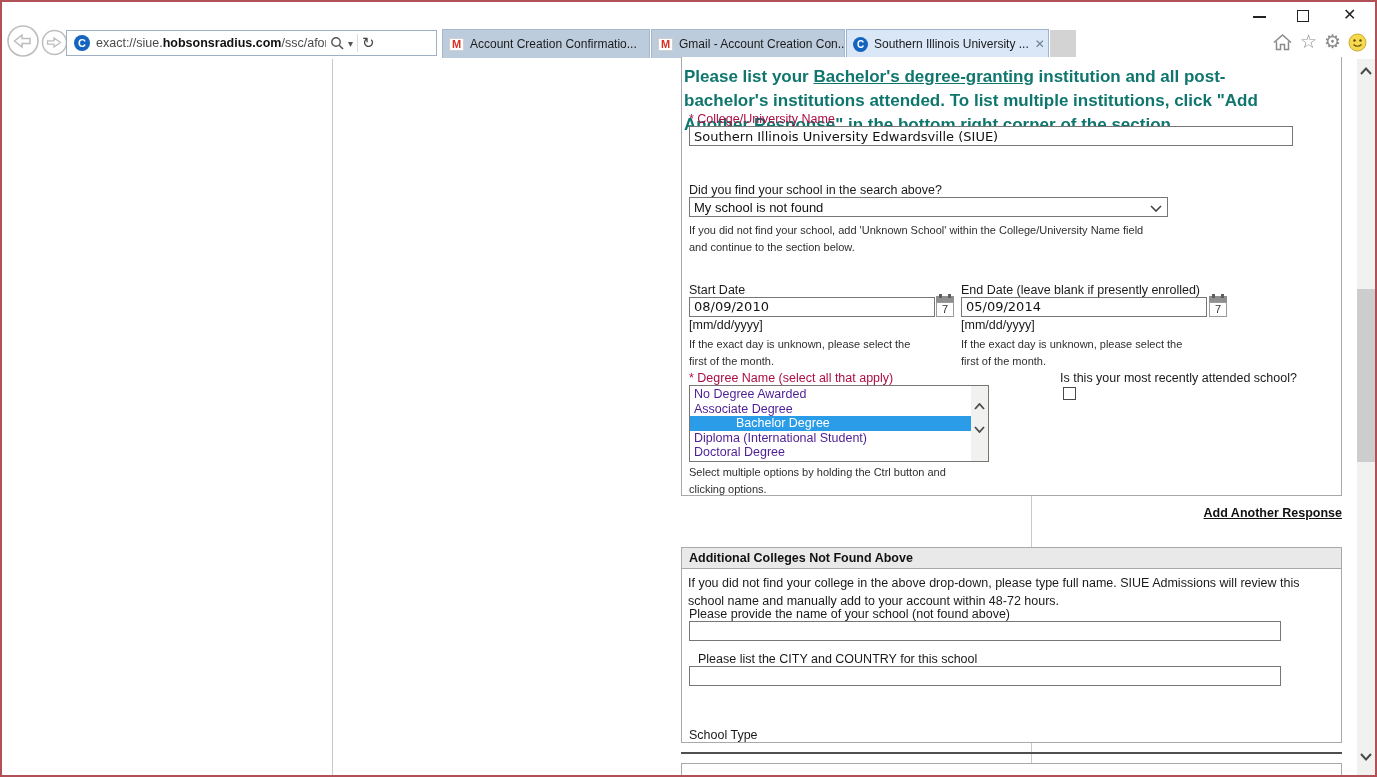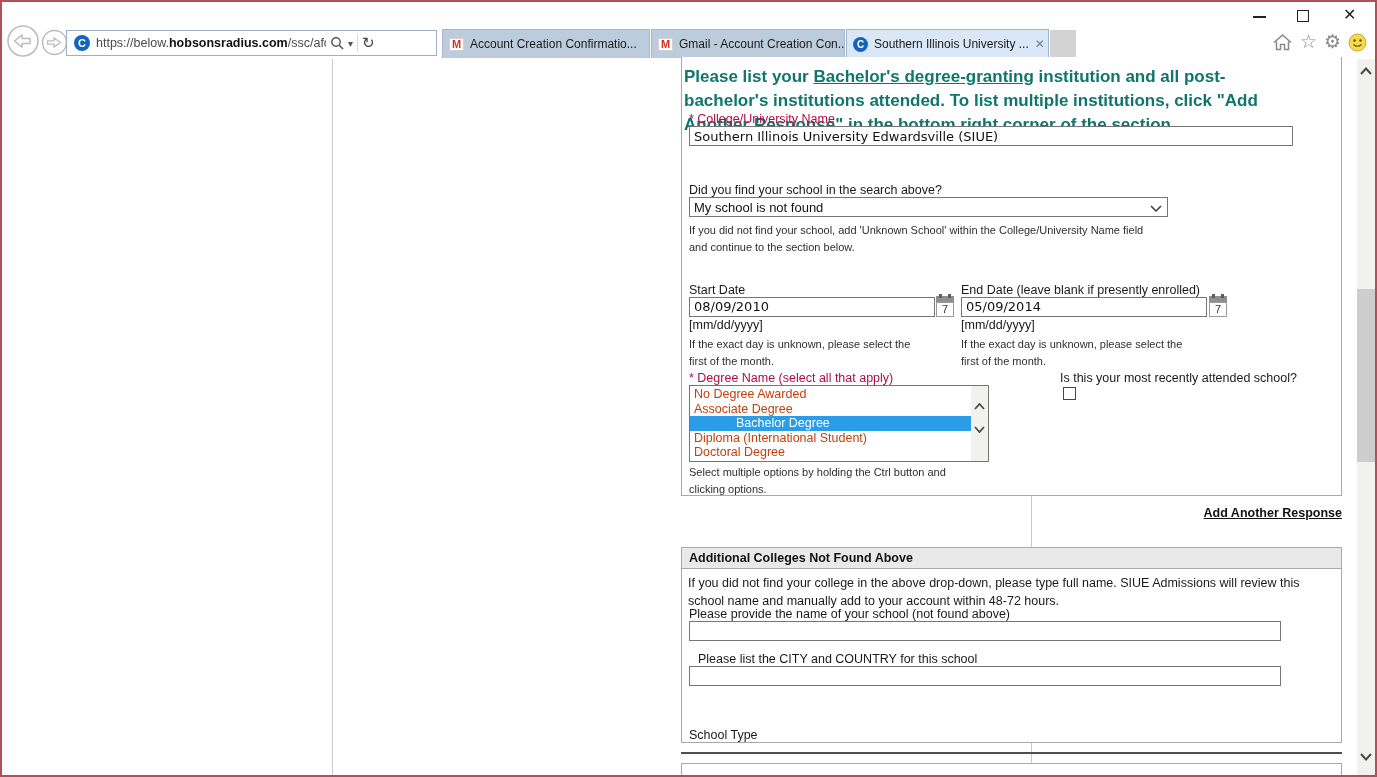--- a/index.html
+++ b/index.html
@@ -75,21 +75,21 @@
   .calbtn { position:absolute; width:18px; height:25px; }
   .calbtn .cal-top { position:absolute; left:0; top:2px; width:18px; height:6px; background:#8f8f8f; }
   .calbtn .cal-top:before, .calbtn .cal-top:after { content:""; position:absolute; top:-2px; width:3px; height:4px; background:#5e5e5e; }
   .calbtn .cal-top:before { left:3px; } .calbtn .cal-top:after { right:3px; }
   .calbtn .cal-body { position:absolute; left:0; top:8px; width:18px; height:15px; background:#fff; border:1px solid #9b9b9b; font-size:11px; color:#333; text-align:center; line-height:13px; }
   #cal-start { left:603px; top:235px; }
   #cal-end { left:876px; top:235px; }
 
   #listbox { position:absolute; left:356px; top:326px; width:300px; height:77px; border:1px solid #767676; background:#fff; }
   .lb-options { position:absolute; left:0; top:1px; right:17px; }
-  .lb-option { font-size:12.5px; color:#c2410c; line-height:14.6px; padding-left:4px; white-space:nowrap; }
+  .lb-option { font-size:12.5px; color:#4c1d95; line-height:14.6px; padding-left:4px; white-space:nowrap; }
   .lb-option.selected { background:#2a9ce8; color:#fff;padding-left:46px; }
   .lb-scroll { position:absolute; right:0; top:0; width:17px; height:75px; background:#f1f1f0; }
   .lb-scroll .up { position:absolute; left:3px; top:17px; }
   .lb-scroll .down { position:absolute; left:3px; top:40px; }
 
   #recent-checkbox { position:absolute; left:730px; top:328px; width:13px; height:13px; border:1px solid #494949; background:#fff; }
 
   #add-another { position:absolute; left:709px; top:447px; width:300px; text-align:right; font-size:12.5px; font-weight:bold; text-decoration:underline; color:#111; white-space:nowrap; }
 
   #sec2-header { position:absolute; left:0; top:0; width:659px; height:21px; background:#e9e9e9; border-bottom:1px solid #a9a9a9; font-size:12.5px; font-weight:bold; color:#111; line-height:21px; padding-left:7px; }
@@ -120,21 +120,21 @@
     </div>
     <div id="fwd-btn">
       <svg width="27" height="27" viewBox="0 0 27 27">
         <circle cx="13.5" cy="13.5" r="12" fill="none" stroke="#bdbdbd" stroke-width="1.5"></circle>
         <path d="M6.5 11.8 L13 11.8 L13 9 L19.5 13.5 L13 18 L13 15.2 L6.5 15.2 Z" fill="none" stroke="#bdbdbd" stroke-width="1.3"></path>
       </svg>
     </div>
 
     <div id="addressbar">
       <span class="fav">C</span>
-      <span id="url"><span>https://below.</span><b>hobsonsradius.com</b><span>/ssc/aform/Md7I5II7A7</span></span>
+      <span id="url"><span>exact://siue.</span><b>hobsonsradius.com</b><span>/ssc/aform/Md7I5II7A7</span></span>
       <span class="addr-ico">
         <svg width="14" height="14" viewBox="0 0 14 14">
             <circle cx="6" cy="6" r="4.2" fill="none" stroke="#555" stroke-width="1.4"></circle>
             <line x1="9.2" y1="9.2" x2="13" y2="13" stroke="#555" stroke-width="1.6"></line>
           </svg>
       </span>
       <span class="addr-ico" style="font-size:10px;color:#555;">▾</span>
       <span id="addr-sep"></span>
       <span id="refresh-ico">↻</span>
     </div>

